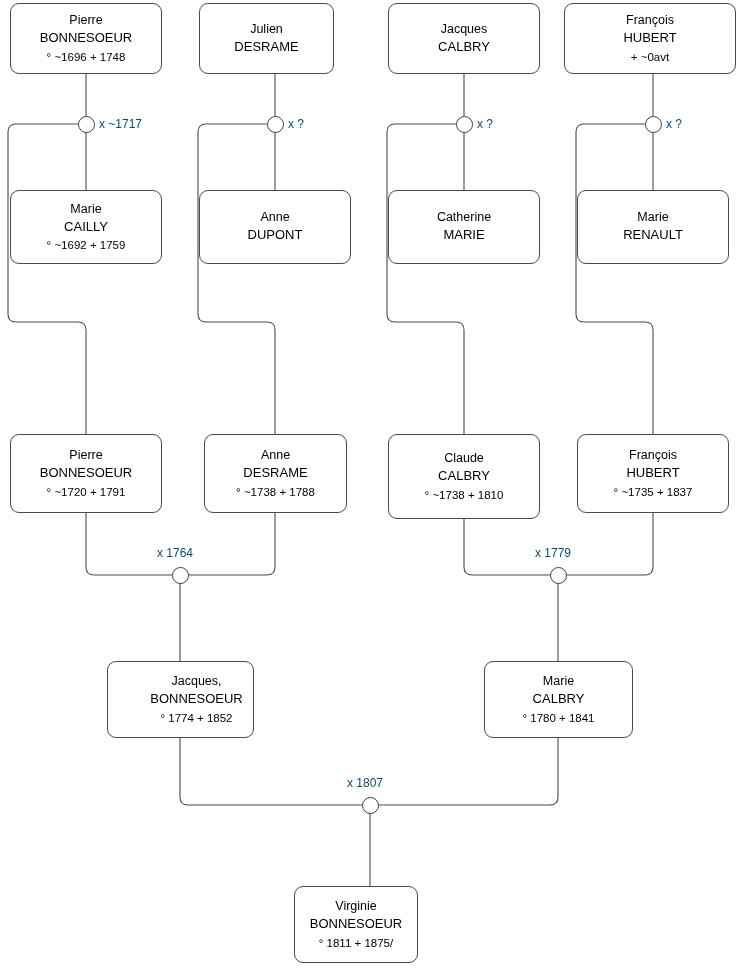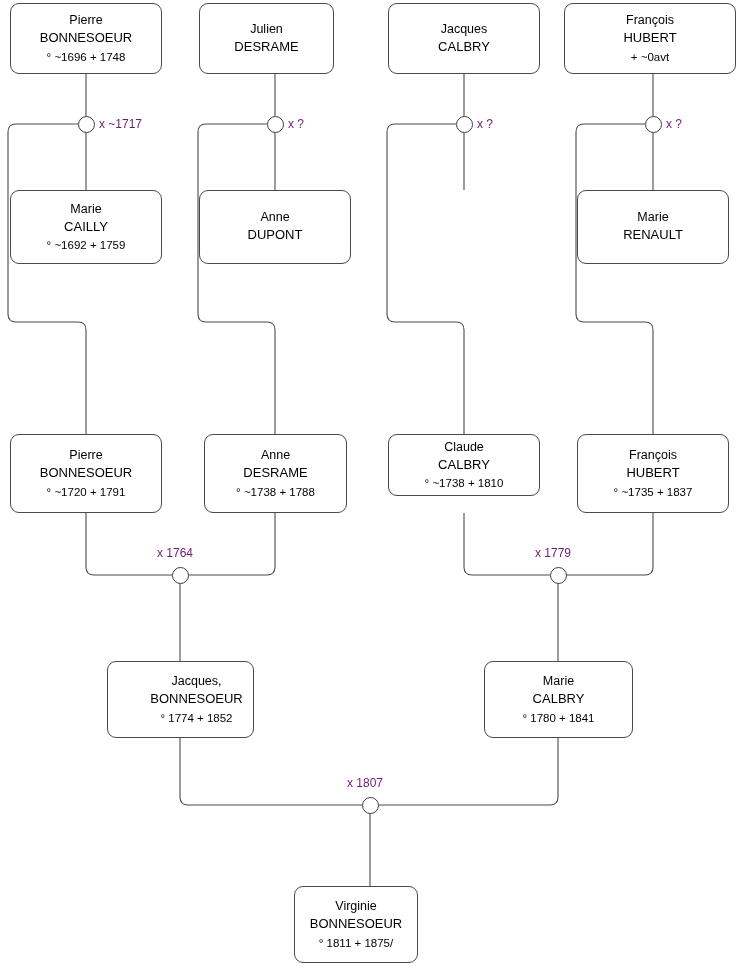--- a/index.html
+++ b/index.html
@@ -59,21 +59,21 @@
     line-height: 1.05;
     padding-top: 5px;
     white-space: nowrap;
   }
   .person-dates:empty {
     display: none;
   }
   .union-label {
     position: absolute;
     font-size: 12px;
-    color: #701a75;
+    color: #0c4a6e;
     white-space: nowrap;
     z-index: 6;
   }
   .union-node {
     position: absolute;
     box-sizing: border-box;
     width: 17px;
     height: 17px;
     border: 1px solid #3d3d3d;
     border-radius: 50%;
@@ -159,40 +159,45 @@
     <div class="person-surname">CAILLY</div>
     <div class="person-dates">° ~1692 + 1759</div>
   </div>
 
   <div class="person-box" style="left:199px; top:190px; width:152px; height:74px;">
     <div class="person-given">Anne</div>
     <div class="person-surname">DUPONT</div>
 
   </div>
 
+  <div class="person-box" style="left:388px; top:190px; width:152px; height:74px;">
+    <div class="person-given">Catherine</div>
+    <div class="person-surname">MARIE</div>
+
+  </div>
 
   <div class="person-box" style="left:577px; top:190px; width:152px; height:74px;">
     <div class="person-given">Marie</div>
     <div class="person-surname">RENAULT</div>
 
   </div>
 
   <div class="person-box" style="left:10px; top:434px; width:152px; height:79px;">
     <div class="person-given">Pierre</div>
     <div class="person-surname">BONNESOEUR</div>
     <div class="person-dates">° ~1720 + 1791</div>
   </div>
 
   <div class="person-box" style="left:204px; top:434px; width:143px; height:79px;">
     <div class="person-given">Anne</div>
     <div class="person-surname">DESRAME</div>
     <div class="person-dates">° ~1738 + 1788</div>
   </div>
 
-  <div class="person-box" style="left:388px; top:434px; width:152px; height:62px;">
+  <div class="person-box" style="left:388px; top:434px; width:152px; height:85px;">
     <div class="person-given">Claude</div>
     <div class="person-surname">CALBRY</div>
     <div class="person-dates">° ~1738 + 1810</div>
   </div>
 
   <div class="person-box" style="left:577px; top:434px; width:152px; height:79px;">
     <div class="person-given">François</div>
     <div class="person-surname">HUBERT</div>
     <div class="person-dates">° ~1735 + 1837</div>
   </div>

